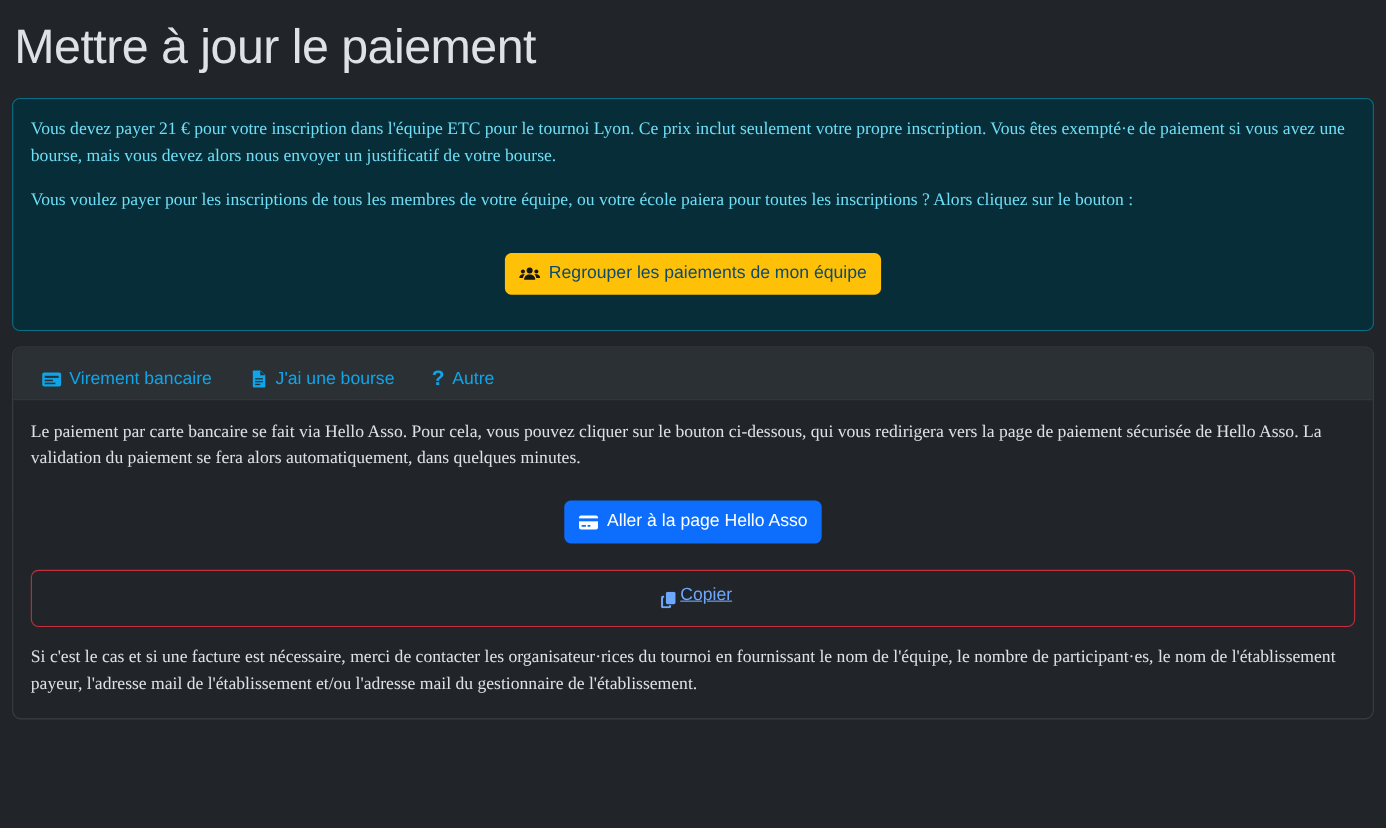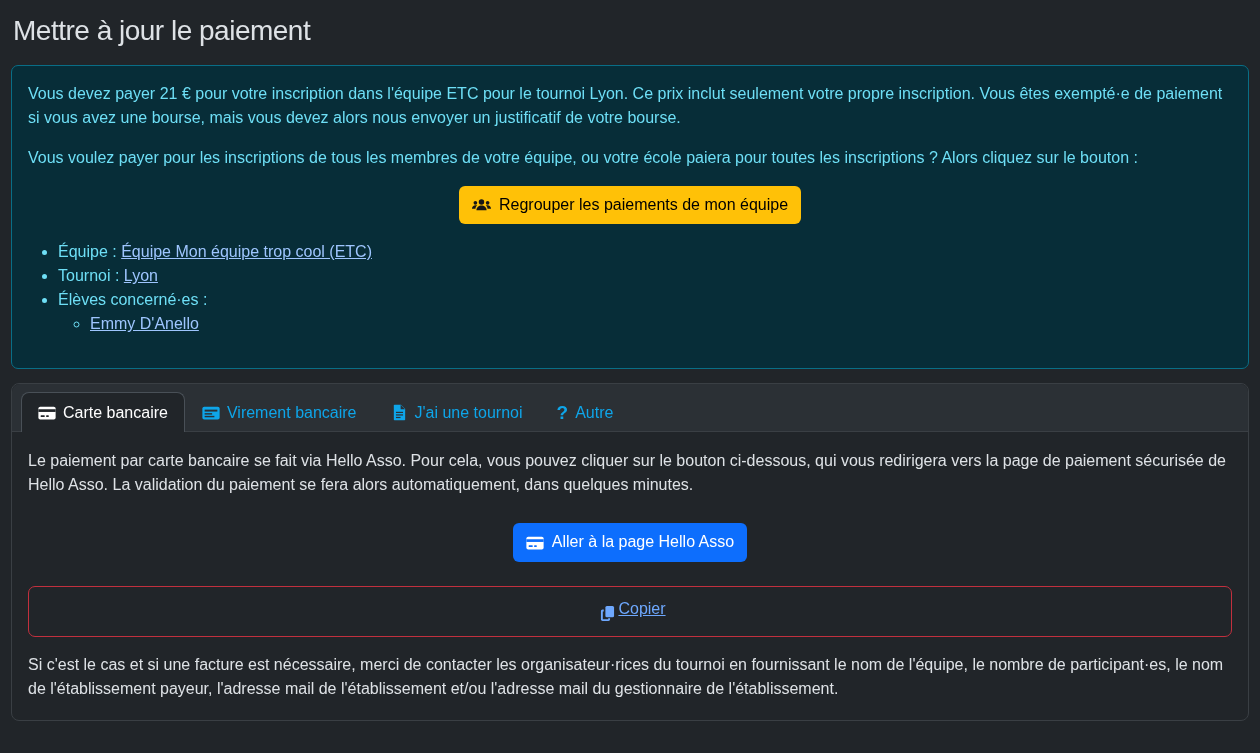--- a/index.html
+++ b/index.html
@@ -8,26 +8,26 @@
     background: #212529;
     color: #dee2e6;
     font-family: "Liberation Sans", sans-serif;
     font-size: 16px;
     line-height: 1.5;
     padding: 6px 11px 20px;
     width: 1260px;
   }
   h1 {
     font-weight: 400;
-    font-size: 28px;
+    font-size: 44px;
     color: #dee2e6;
     margin: 4px 0 13px 2px;
     letter-spacing: -0.5px;
   }
-  p { margin: 0 0 16px; }
+  p { margin: 0 0 16px; font-family: Liberation Serif, serif; }
 
   
   .alert-info {
     background: #072d38;
     border: 1px solid #096e86;
     border-radius: 7px;
     color: #6edff6;
     padding: 16px;
     margin-bottom: 14px;
   }
@@ -38,21 +38,21 @@
     align-items: center;
     gap: 8px;
     border: none;
     border-radius: 6px;
     font-family: inherit;
     font-size: 16px;
     padding: 8px 13px;
     cursor: pointer;
     line-height: 1.4;
   }
-  .btn-warning { background: #ffc107; color: #000000; }
+  .btn-warning { background: #ffc107; color: #0c4a6e; margin-top: 20px; }
   .btn-primary { background: #0d6efd; color: #ffffff; }
   .alert-info ul { margin: 16px 0; padding-left: 30px; }
   .alert-info li { line-height: 24px; }
   .alert-info ul ul { margin: 0; padding-left: 32px; list-style-type: circle; }
   .icon { display: inline-flex; flex: none; }
 
   
   .card {
     border: 1px solid #3a3f44;
     border-radius: 8px;
@@ -129,55 +129,26 @@
             <path d="M114 248c-62 0-114 46-114 106v14h116c4-48 26-90 60-118-18-2-40-2-62-2z"></path>
             <circle cx="526" cy="166" r="62"></circle>
             <path d="M526 248c62 0 114 46 114 106v14H524c-4-48-26-90-60-118 18-2 40-2 62-2z"></path>
           </g>
         </svg>
       </span>
       <span>Regrouper les paiements de mon équipe</span>
     </button>
   </div>
 
-  <ul>
-    <li>
-      <span>Équipe :</span>
-      <a href="#">Équipe Mon équipe trop cool (ETC)</a>
-    </li>
-    <li>
-      <span>Tournoi :</span>
-      <a href="#">Lyon</a>
-    </li>
-    <li>
-      <span>Élèves concerné·es :</span>
-      <ul>
-        <li>
-          <a href="#">Emmy D'Anello</a>
-        </li>
-      </ul>
-    </li>
-  </ul>
 </div>
 
 <div class="card">
   <div class="card-header">
     <div class="nav-tabs">
 
-      <button class="tab active">
-        <span class="icon">
-          <svg viewBox="0 0 24 24" width="18" height="18" aria-hidden="true">
-            <rect x="0.5" y="3.5" width="23" height="17" rx="2.5" fill="currentColor"></rect>
-            <rect x="0.5" y="7" width="23" height="3.6" fill="#212529"></rect>
-            <rect x="3.5" y="15" width="5.5" height="2.2" rx="0.6" fill="#212529"></rect>
-            <rect x="10.8" y="15" width="3.6" height="2.2" rx="0.6" fill="#212529"></rect>
-          </svg>
-        </span>
-        <span>Carte bancaire</span>
-      </button>
 
       <button class="tab">
         <span class="icon">
           <svg viewBox="0 0 24 24" width="18" height="18" aria-hidden="true">
             <rect x="0.5" y="3.5" width="23" height="17" rx="2.5" fill="currentColor"></rect>
             <rect x="3.5" y="7.5" width="17" height="2.6" fill="#2b3035"></rect>
             <rect x="3.5" y="12.2" width="10" height="1.9" fill="#2b3035"></rect>
             <rect x="3.5" y="15.8" width="13" height="1.9" fill="#2b3035"></rect>
           </svg>
         </span>
@@ -187,21 +158,21 @@
       <button class="tab">
         <span class="icon">
           <svg viewBox="0 0 24 24" width="17" height="17" aria-hidden="true">
             <path fill="currentColor" d="M5 1h9l6 6v15c0 .6-.4 1-1 1H5c-.6 0-1-.4-1-1V2c0-.6.4-1 1-1z"></path>
             <path fill="#2b3035" d="M13.6 1.2V7.4h6.2z"></path>
             <rect x="7" y="11" width="10" height="1.7" fill="#2b3035"></rect>
             <rect x="7" y="14.6" width="10" height="1.7" fill="#2b3035"></rect>
             <rect x="7" y="18.2" width="6.5" height="1.7" fill="#2b3035"></rect>
           </svg>
         </span>
-        <span>J'ai une tournoi</span>
+        <span>J'ai une bourse</span>
       </button>
 
       <button class="tab">
         <span class="qmark">?</span>
         <span>Autre</span>
       </button>
 
     </div>
   </div>
 

